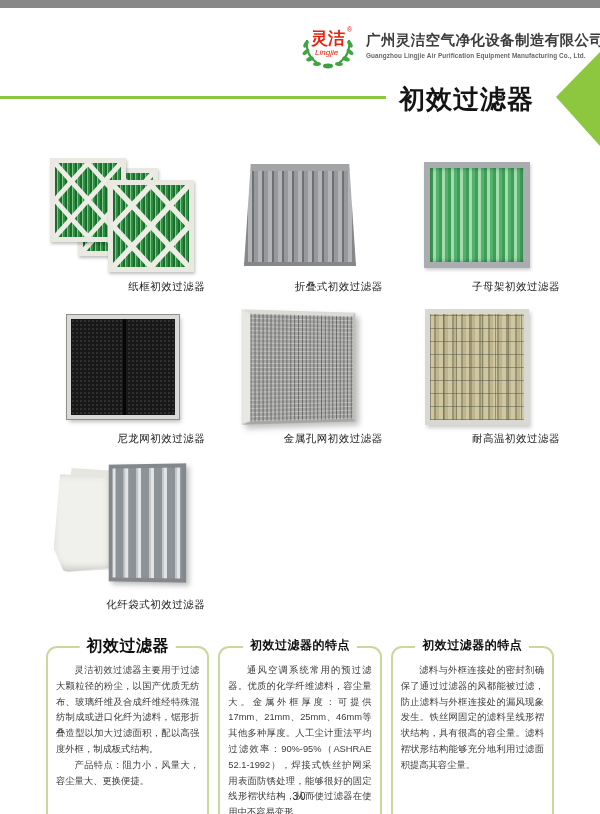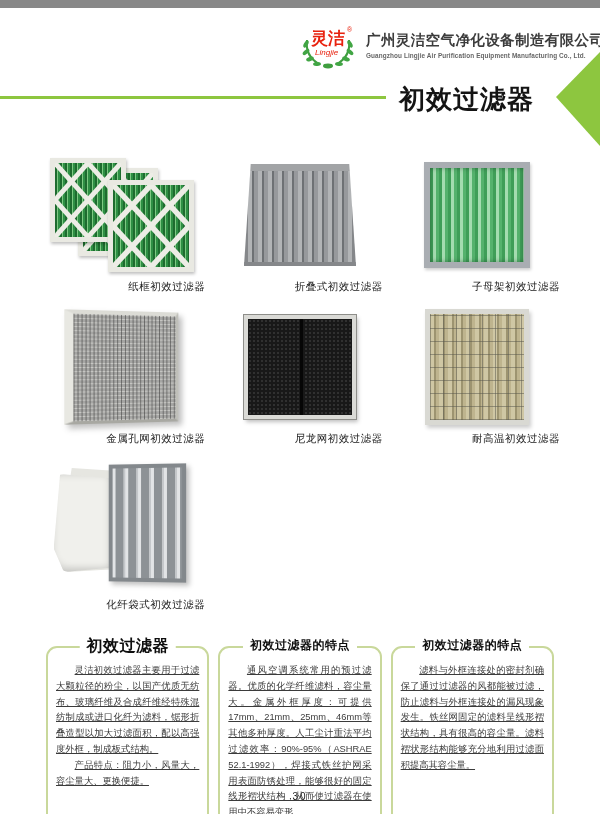--- a/index.html
+++ b/index.html
@@ -99,21 +99,21 @@
                transform:perspective(420px) rotateY(-7deg); box-shadow:3px 3px 5px rgba(0,0,0,.25); }
 
   
   .info-row { position:absolute; top:638px; left:46px; width:508px; display:flex; gap:9px; }
   .ibox { flex:1 1 0; border:2px solid #c9d89b; border-radius:11px; min-height:130px;
           padding:15px 8px 10px; position:relative; background:#fff; }
   .ibox h2 { position:absolute; top:-11px; left:50%; transform:translateX(-50%);
              background:#fff; padding:0 7px; font-size:12px; font-weight:bold; color:#0e0e0e;
              white-space:nowrap; letter-spacing:.5px; }
   .ibox h2.big { font-size:16px; top:-12px; }
-  .ibox p { font-size:9.3px; line-height:1.7; color:#3b3b3b; text-indent:2em; text-align:justify;text-decoration:underline; }
+  .ibox p { font-size:9.3px; line-height:1.7; color:#3b3b3b; text-indent:2em; text-align:justify; }
 
   
   .footer { position:absolute; bottom:20px; left:0; width:100%; text-align:center;
             font-size:10px; color:#222; letter-spacing:2px; }
 </style>
 </head>
 <body>
 
 <div class="page">
 
@@ -205,30 +205,30 @@
       <div class="imgbox">
           <div class="p-zimu"></div>
         </div>
       <figcaption>子母架初效过滤器</figcaption>
     </figure>
 
 
 
     <figure class="cell">
       <div class="imgbox">
+          <div class="p-nylon"></div>
+        </div>
+      <figcaption>尼龙网初效过滤器</figcaption>
+    </figure>
+
+    <figure class="cell">
+      <div class="imgbox">
           <div class="p-metal"></div>
         </div>
       <figcaption>金属孔网初效过滤器</figcaption>
-    </figure>
-
-    <figure class="cell">
-      <div class="imgbox">
-          <div class="p-nylon"></div>
-        </div>
-      <figcaption>尼龙网初效过滤器</figcaption>
     </figure>
 
     <figure class="cell">
       <div class="imgbox">
           <div class="p-hitemp"></div>
         </div>
       <figcaption>耐高温初效过滤器</figcaption>
     </figure>
 
     <figure class="cell">

